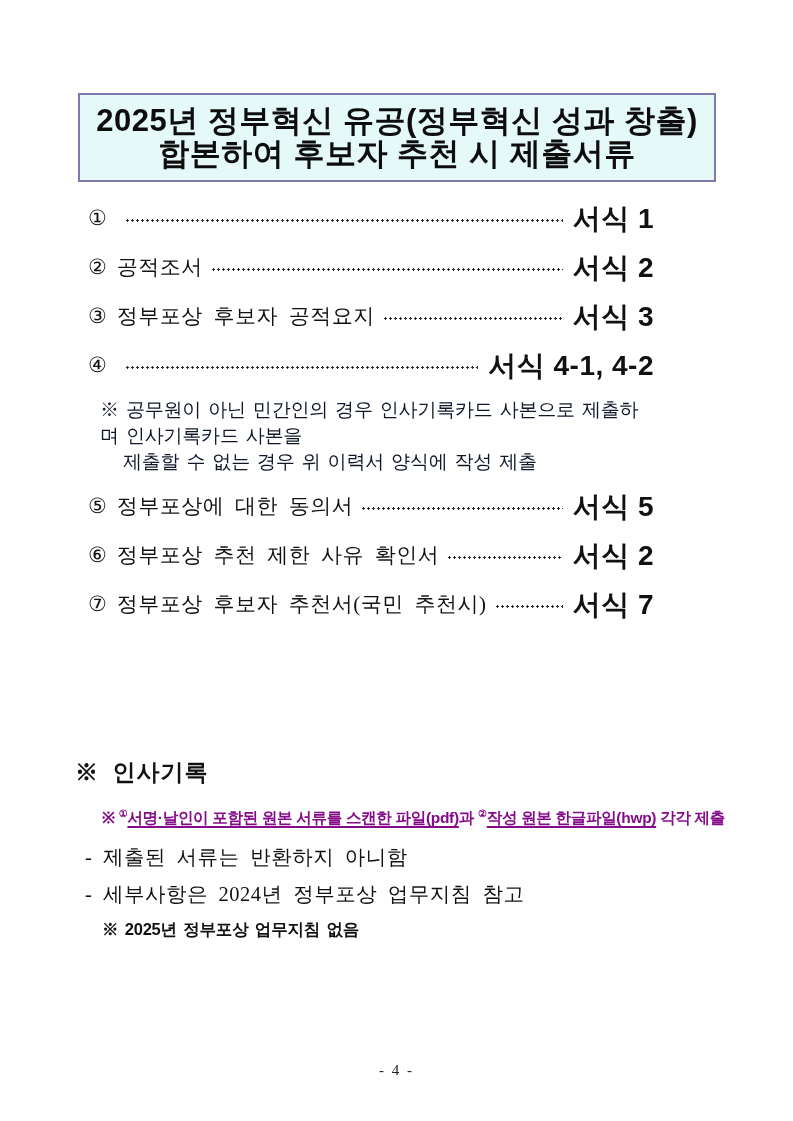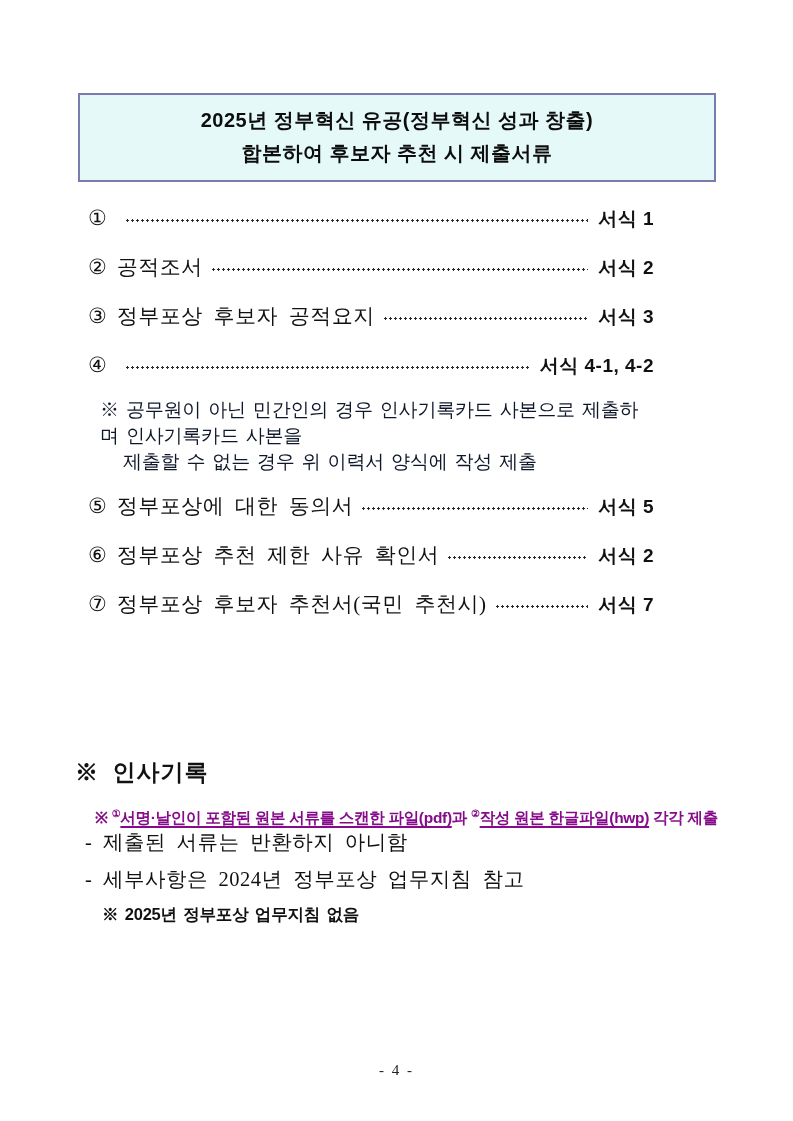--- a/index.html
+++ b/index.html
@@ -20,21 +20,21 @@
     position: absolute;
     left: 78px;
     top: 93px;
     width: 638px;
     border: 2px solid #7b7bad;
     background: #e5f9f8;
     text-align: center;
     padding: 9px 4px 10px 4px;
     font-family: "Liberation Sans", sans-serif;
     font-weight: bold;
-    font-size: 20px;
+    font-size: 31px;
     line-height: 33px;
     letter-spacing: 0.5px;
     color: #0d0d0d;
   }
 
   
   .checklist {
     position: absolute;
     left: 88px;
     top: 207px;
@@ -62,21 +62,21 @@
     margin: 4px 10px 0 8px;
     background-image: radial-gradient(circle, #2a2a2a 1.1px, transparent 1.3px);
     background-size: 5px 5px;
     background-repeat: repeat-x;
     background-position: left center;
     min-width: 30px;
   }
   .row .form {
     font-family: "Liberation Sans", sans-serif;
     font-weight: bold;
-    font-size: 19px;
+    font-size: 28px;
     letter-spacing: 0.5px;
     white-space: nowrap;
   }
 
   .item-note {
     font-family: "Liberation Sans", sans-serif;
     font-size: 19px;
     line-height: 26px;
     color: #0f172a;
     margin: -6px 0 20px 12px;
@@ -107,23 +107,24 @@
     word-spacing: 5px;
     letter-spacing: 0.5px;
     white-space: nowrap;
   }
   .bullet .paren { font-size: 17px; }
   .purple-note {
     font-family: "Liberation Sans", sans-serif;
     font-weight: bold;
     font-size: 15.5px;
     line-height: 20px;
-    margin: 0 0 2px 20px;
+    margin: 0 0 17px 20px;
     white-space: nowrap;
     letter-spacing: -0.3px;
+    text-align: right;
   }
   .purple-note sup {
     font-size: 10px;
     vertical-align: super;
     line-height: 0;
   }
   .purple-note .u {
     text-decoration: underline;
     text-underline-offset: 3px;
     text-decoration-thickness: 1.5px;

